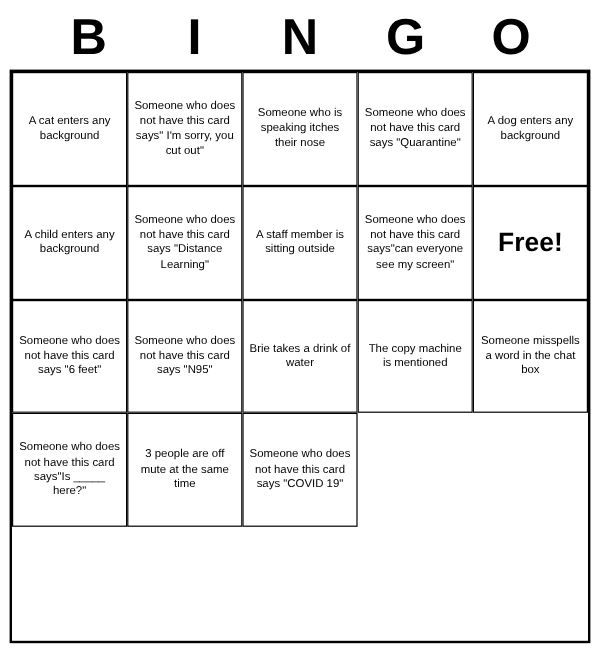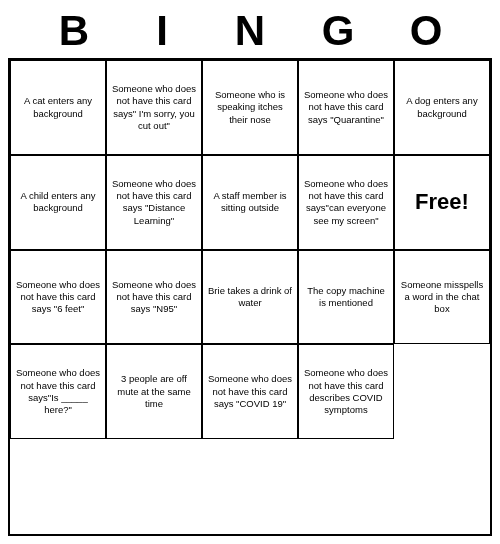--- a/index.html
+++ b/index.html
@@ -75,14 +75,13 @@
     <div class="bingo-cell">Someone who does not have this card says"can everyone see my screen"</div>
     <div class="bingo-cell free">Free!</div>
     <div class="bingo-cell">Someone who does not have this card says "6 feet"</div>
     <div class="bingo-cell">Someone who does not have this card says "N95"</div>
     <div class="bingo-cell">Brie takes a drink of water</div>
     <div class="bingo-cell">The copy machine is mentioned</div>
     <div class="bingo-cell">Someone misspells a word in the chat box</div>
     <div class="bingo-cell">Someone who does not have this card says"Is _____ here?"</div>
     <div class="bingo-cell">3 people are off mute at the same time</div>
     <div class="bingo-cell">Someone who does not have this card says "COVID 19"</div>
-    <div class="bingo-cell">Someone who does not have this card describes COVID symptoms</div>
   </div>
 
 </body></html>

